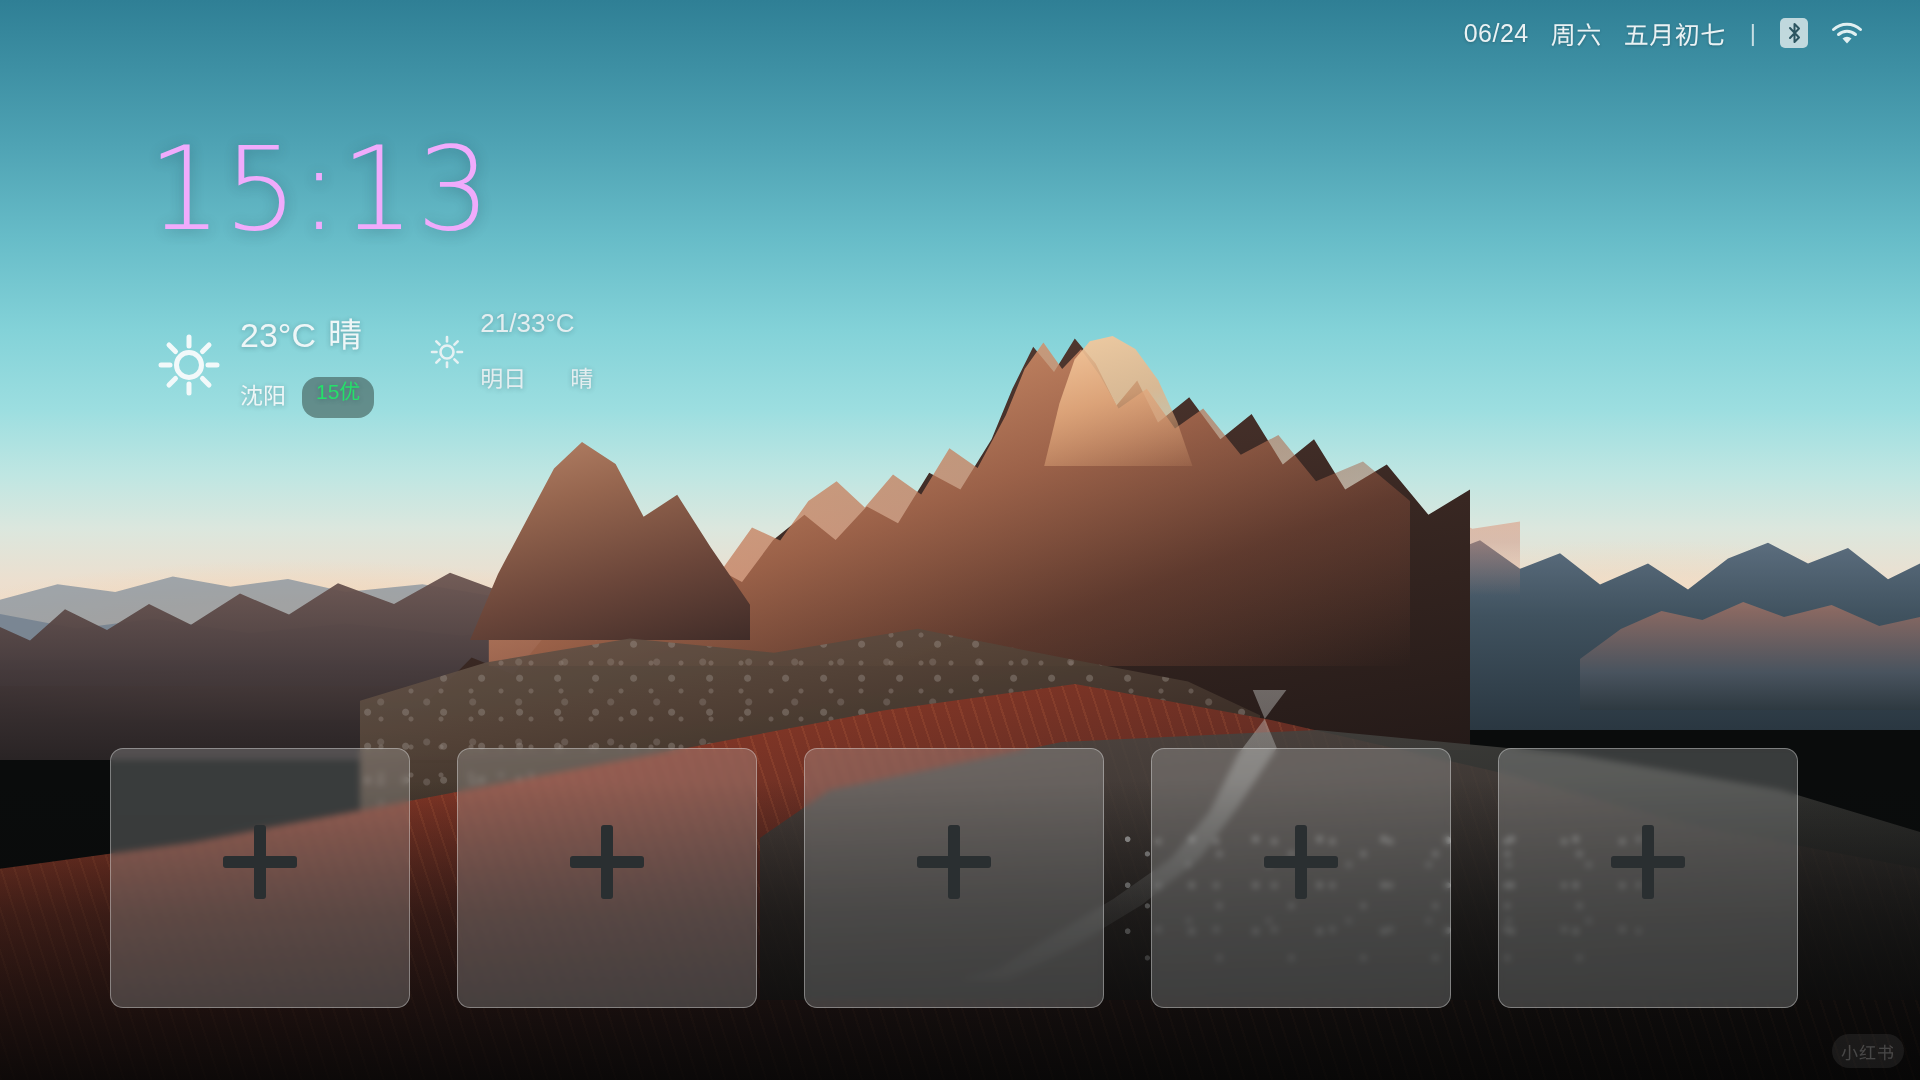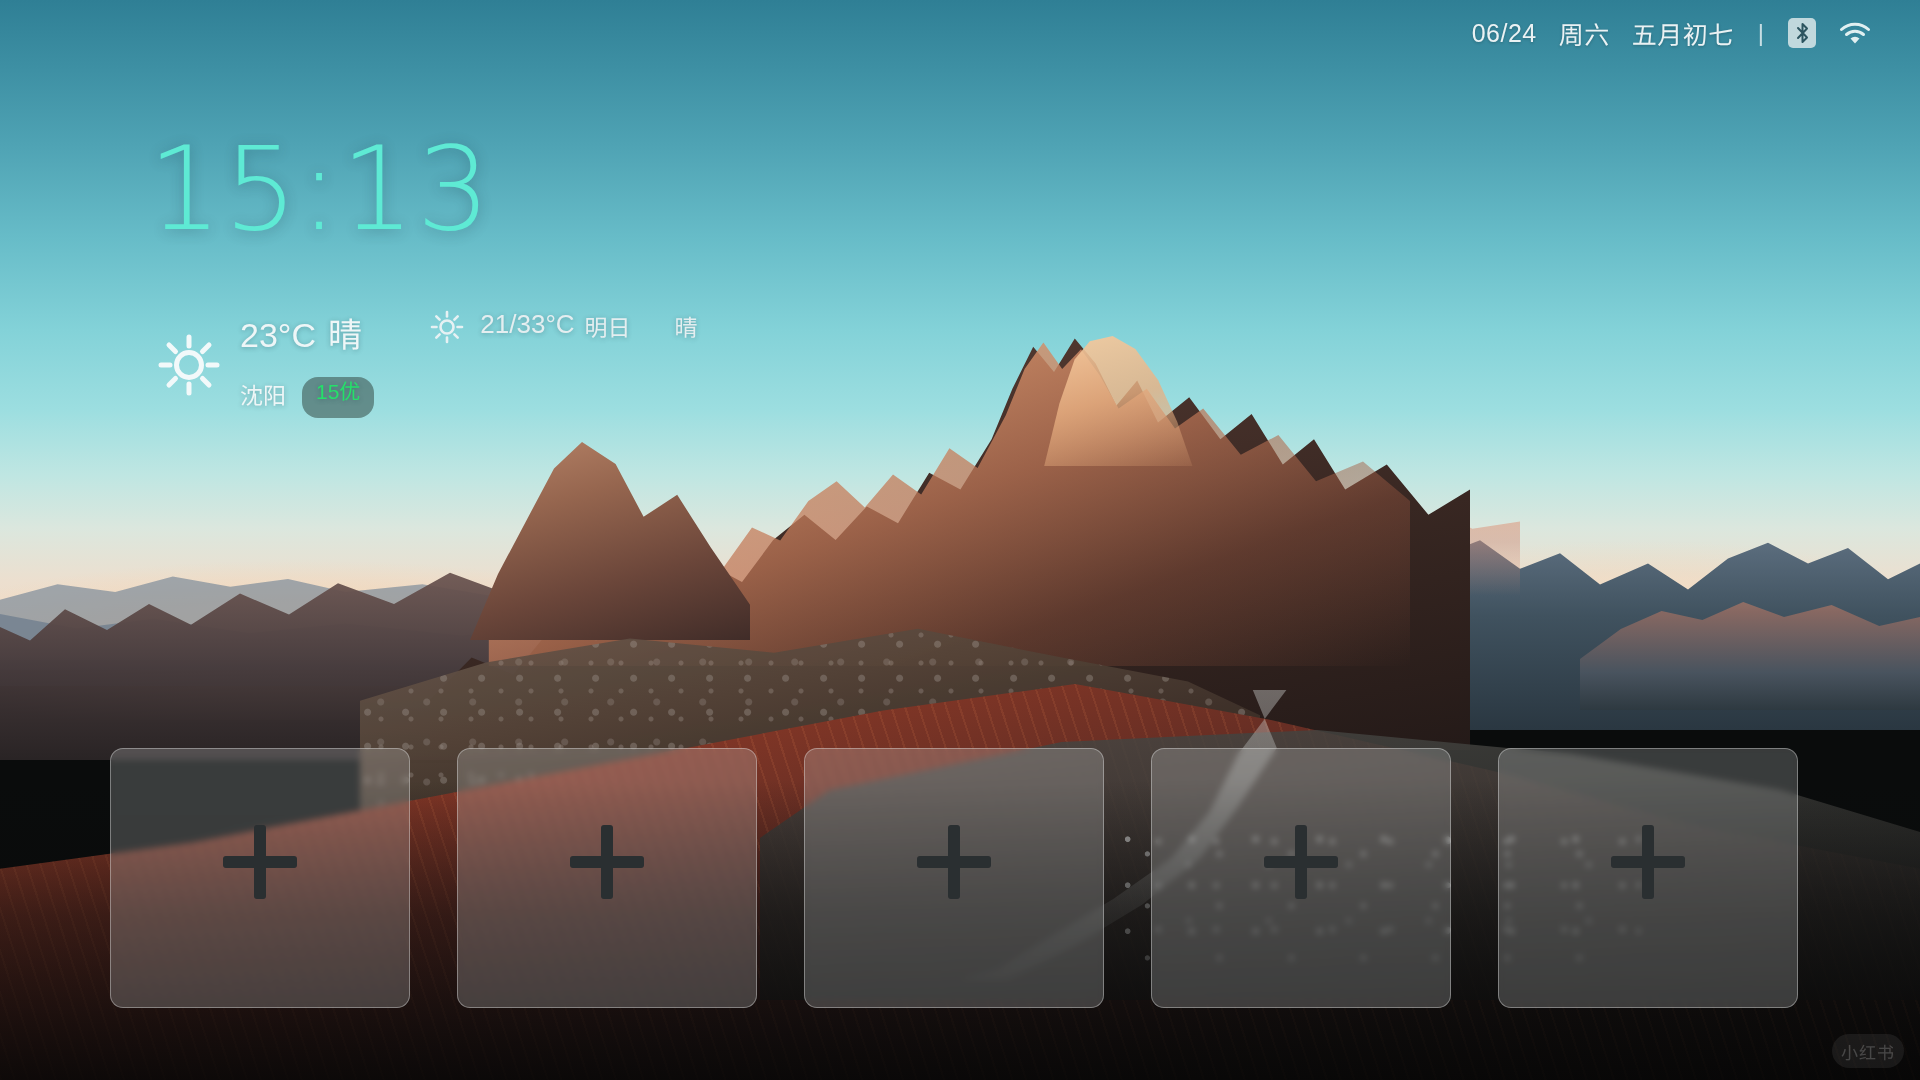--- a/index.html
+++ b/index.html
@@ -200,21 +200,21 @@
       radial-gradient(circle at 12% 20%, rgba(226,228,228,.85) 0 2.4px, transparent 3.2px),
       radial-gradient(circle at 38% 46%, rgba(214,216,216,.8) 0 2.2px, transparent 3px),
       radial-gradient(circle at 66% 26%, rgba(230,232,230,.75) 0 2.2px, transparent 3px),
       radial-gradient(circle at 86% 62%, rgba(205,208,208,.7) 0 2px, transparent 2.8px);
     background-size:64px 46px, 72px 52px, 58px 44px, 80px 56px;
     opacity:.75;
   }
 
   
   #statusbar{
-    position:absolute; top:0; right:4px; height:66px;
+    position:absolute; top:0; right:12px; height:66px;
     display:flex; align-items:center; gap:22px;
     padding-right:44px;
     z-index:40;
   }
   .sb-text{
     color:rgba(255,255,255,.9);
     font-size:25px; font-weight:400; letter-spacing:.5px;
     text-shadow:0 1px 3px rgba(0,0,0,.22);
     white-space:nowrap;
   }
@@ -225,21 +225,21 @@
   .sb-bt{
     width:28px; height:30px; border-radius:5px;
     background:rgba(232,240,240,.78);
     display:flex; align-items:center; justify-content:center;
   }
   .sb-wifi{ width:34px; height:28px; display:flex; align-items:center; justify-content:center;}
 
   
   #clockwrap{ position:absolute; left:148px; top:131px; z-index:30;}
   #clock{
-    color:#5eead4;
+    color:#f0abfc;
     font-size:116px;
     font-weight:300;
     letter-spacing:2px;
     line-height:1;
     text-shadow:0 2px 14px rgba(20,50,60,.3);
     font-family:"DejaVu Sans","Liberation Sans",sans-serif;
   }
 
   
   #weather{
@@ -269,21 +269,21 @@
     font-size:21px;
     color:#25e06a;
     line-height:1.25;
     white-space:nowrap;
   }
   .wx-tomorrow{
     display:flex; align-items:center; gap:16px;
     margin-left:56px;
   }
   .wx-sun-sm{ width:34px; height:34px; flex:none; margin-top:2px;}
-  .wx-tcol{ display:flex; flex-direction:row; gap:10px;}
+  .wx-tcol{ display:flex; flex-direction:column; gap:21px;}
   .wx-trange{
     color:#e4eef0; font-size:26px; font-weight:400;
     text-shadow:0 1px 5px rgba(20,50,60,.3); white-space:nowrap;
   }
   .wx-trow{
     display:flex; gap:44px;
     color:#e4eef0; font-size:23px; font-weight:400;
     text-shadow:0 1px 5px rgba(20,50,60,.3); white-space:nowrap;
   }
 

